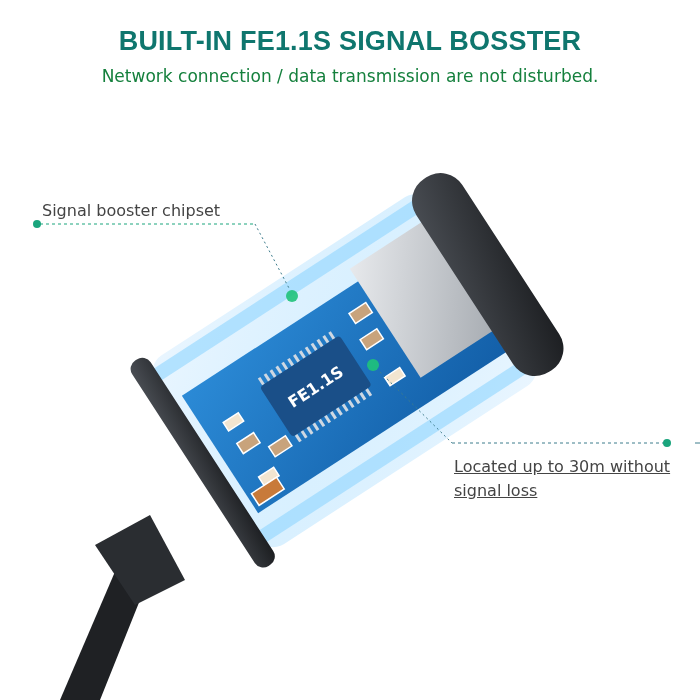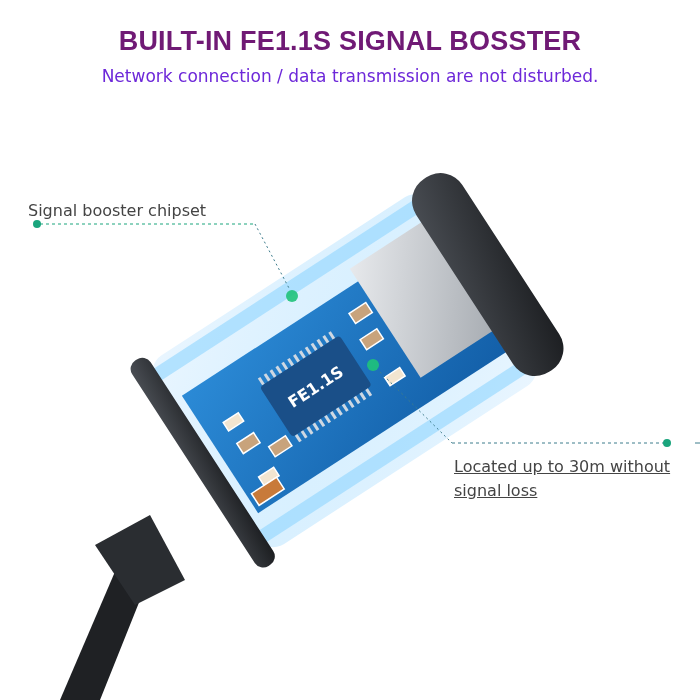--- a/index.html
+++ b/index.html
@@ -1,20 +1,20 @@
 <!DOCTYPE html>
 <html><head>
 <meta charset="utf-8">
 <style>
   html,body{margin:0;padding:0;}
   body{width:700px;height:700px;background:#ffffff;position:relative;overflow:hidden;font-family:"Liberation Sans",sans-serif;}
-  .title{position:absolute;left:0;width:700px;top:26px;text-align:center;font-size:27px;font-weight:bold;color:#701a75;letter-spacing:0.2px;font-family:"Liberation Sans",sans-serif;}
-  .subtitle{position:absolute;left:0;width:700px;top:66px;text-align:center;font-size:17px;color:#6d28d9;font-family:"DejaVu Sans",sans-serif;}
+  .title{position:absolute;left:0;width:700px;top:26px;text-align:center;font-size:27px;font-weight:bold;color:#0f766e;letter-spacing:0.2px;font-family:"Liberation Sans",sans-serif;}
+  .subtitle{position:absolute;left:0;width:700px;top:66px;text-align:center;font-size:17px;color:#15803d;font-family:"DejaVu Sans",sans-serif;}
   .callout{position:absolute;font-size:16px;color:#444;font-family:"DejaVu Sans",sans-serif;line-height:24px;}
-  .c1{left:28px;top:199px;}
+  .c1{left:42px;top:199px;}
   .c2{left:454px;top:455px;width:240px;text-decoration:underline;}
   svg.art{position:absolute;left:0;top:0;}
   .chip-label{font-family:"DejaVu Sans",sans-serif;font-weight:bold;}
 </style>
 </head>
 <body>
 
 <div class="title">BUILT-IN FE1.1S SIGNAL BOSSTER</div>
 <div class="subtitle">Network connection / data transmission are not disturbed.</div>
 

